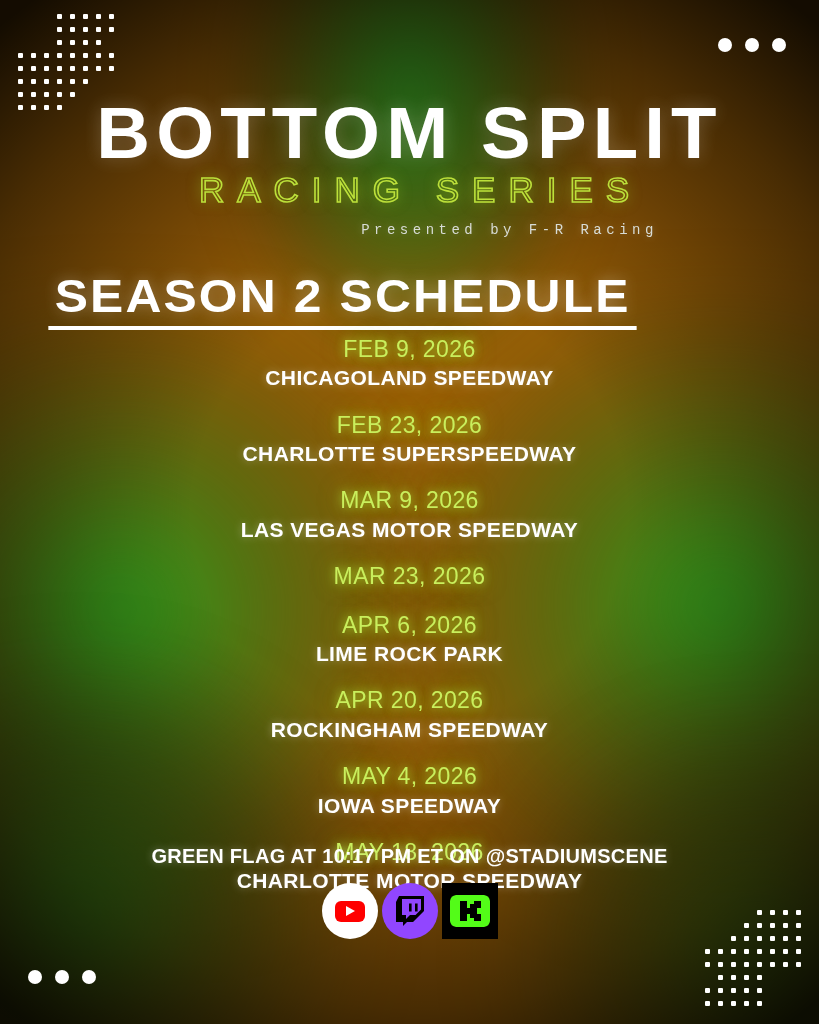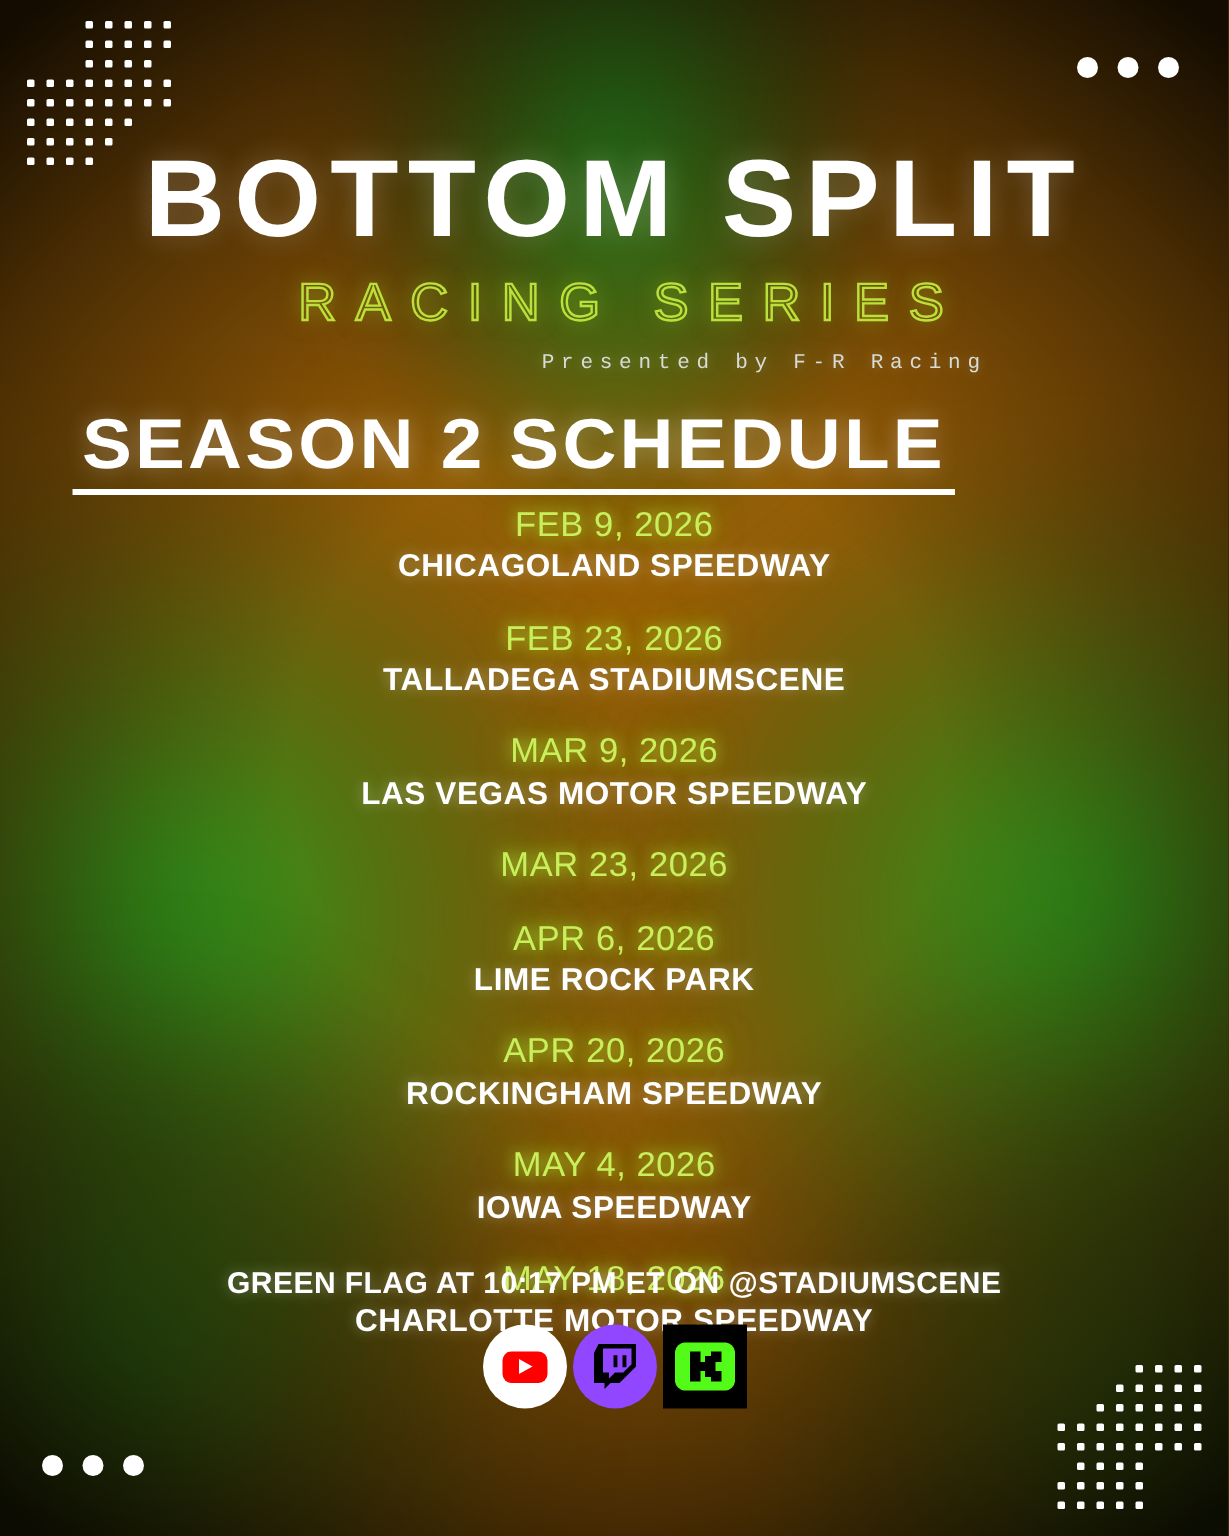--- a/index.html
+++ b/index.html
@@ -101,21 +101,20 @@
     font-size:73px;
     font-weight:700;
     letter-spacing:6px;
     color:#ffffff;
     line-height:1.02;
     text-shadow:0 0 18px rgba(255,255,255,0.22);
     transform:scaleX(1.02);
   }
 
   #sub-title {
-    margin-top:12px;
     font-size:35px;
     font-weight:400;
     letter-spacing:13px;
     color:transparent;
     -webkit-text-stroke:1.6px #bce03a;
     text-shadow:0 0 14px rgba(170,225,50,0.55);
     padding-left:22px;
   }
 
   #presented {
@@ -414,21 +413,21 @@
       <span class="txt">SEASON 2 SCHEDULE</span>
     </div>
 
     <div id="schedule">
         <div class="race">
           <div class="race-date">FEB 9, 2026</div>
           <div class="race-venue">CHICAGOLAND SPEEDWAY</div>
         </div>
         <div class="race">
           <div class="race-date">FEB 23, 2026</div>
-          <div class="race-venue">TALLADEGA STADIUMSCENE</div>
+          <div class="race-venue">CHARLOTTE SUPERSPEEDWAY</div>
         </div>
         <div class="race">
           <div class="race-date">MAR 9, 2026</div>
           <div class="race-venue">LAS VEGAS MOTOR SPEEDWAY</div>
         </div>
         <div class="race">
           <div class="race-date">MAR 23, 2026</div>
         </div>
         <div class="race">
           <div class="race-date">APR 6, 2026</div>

